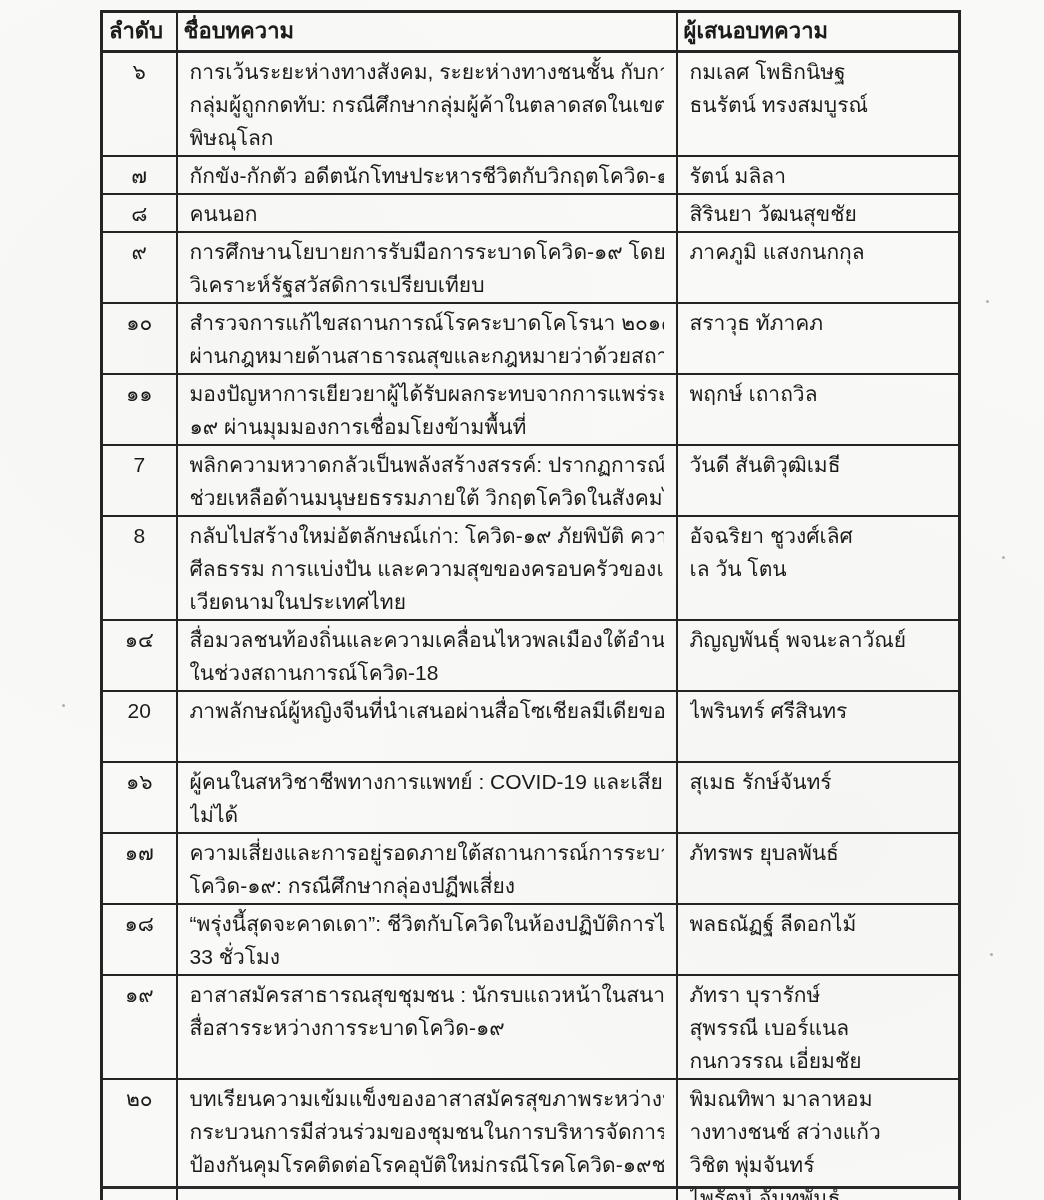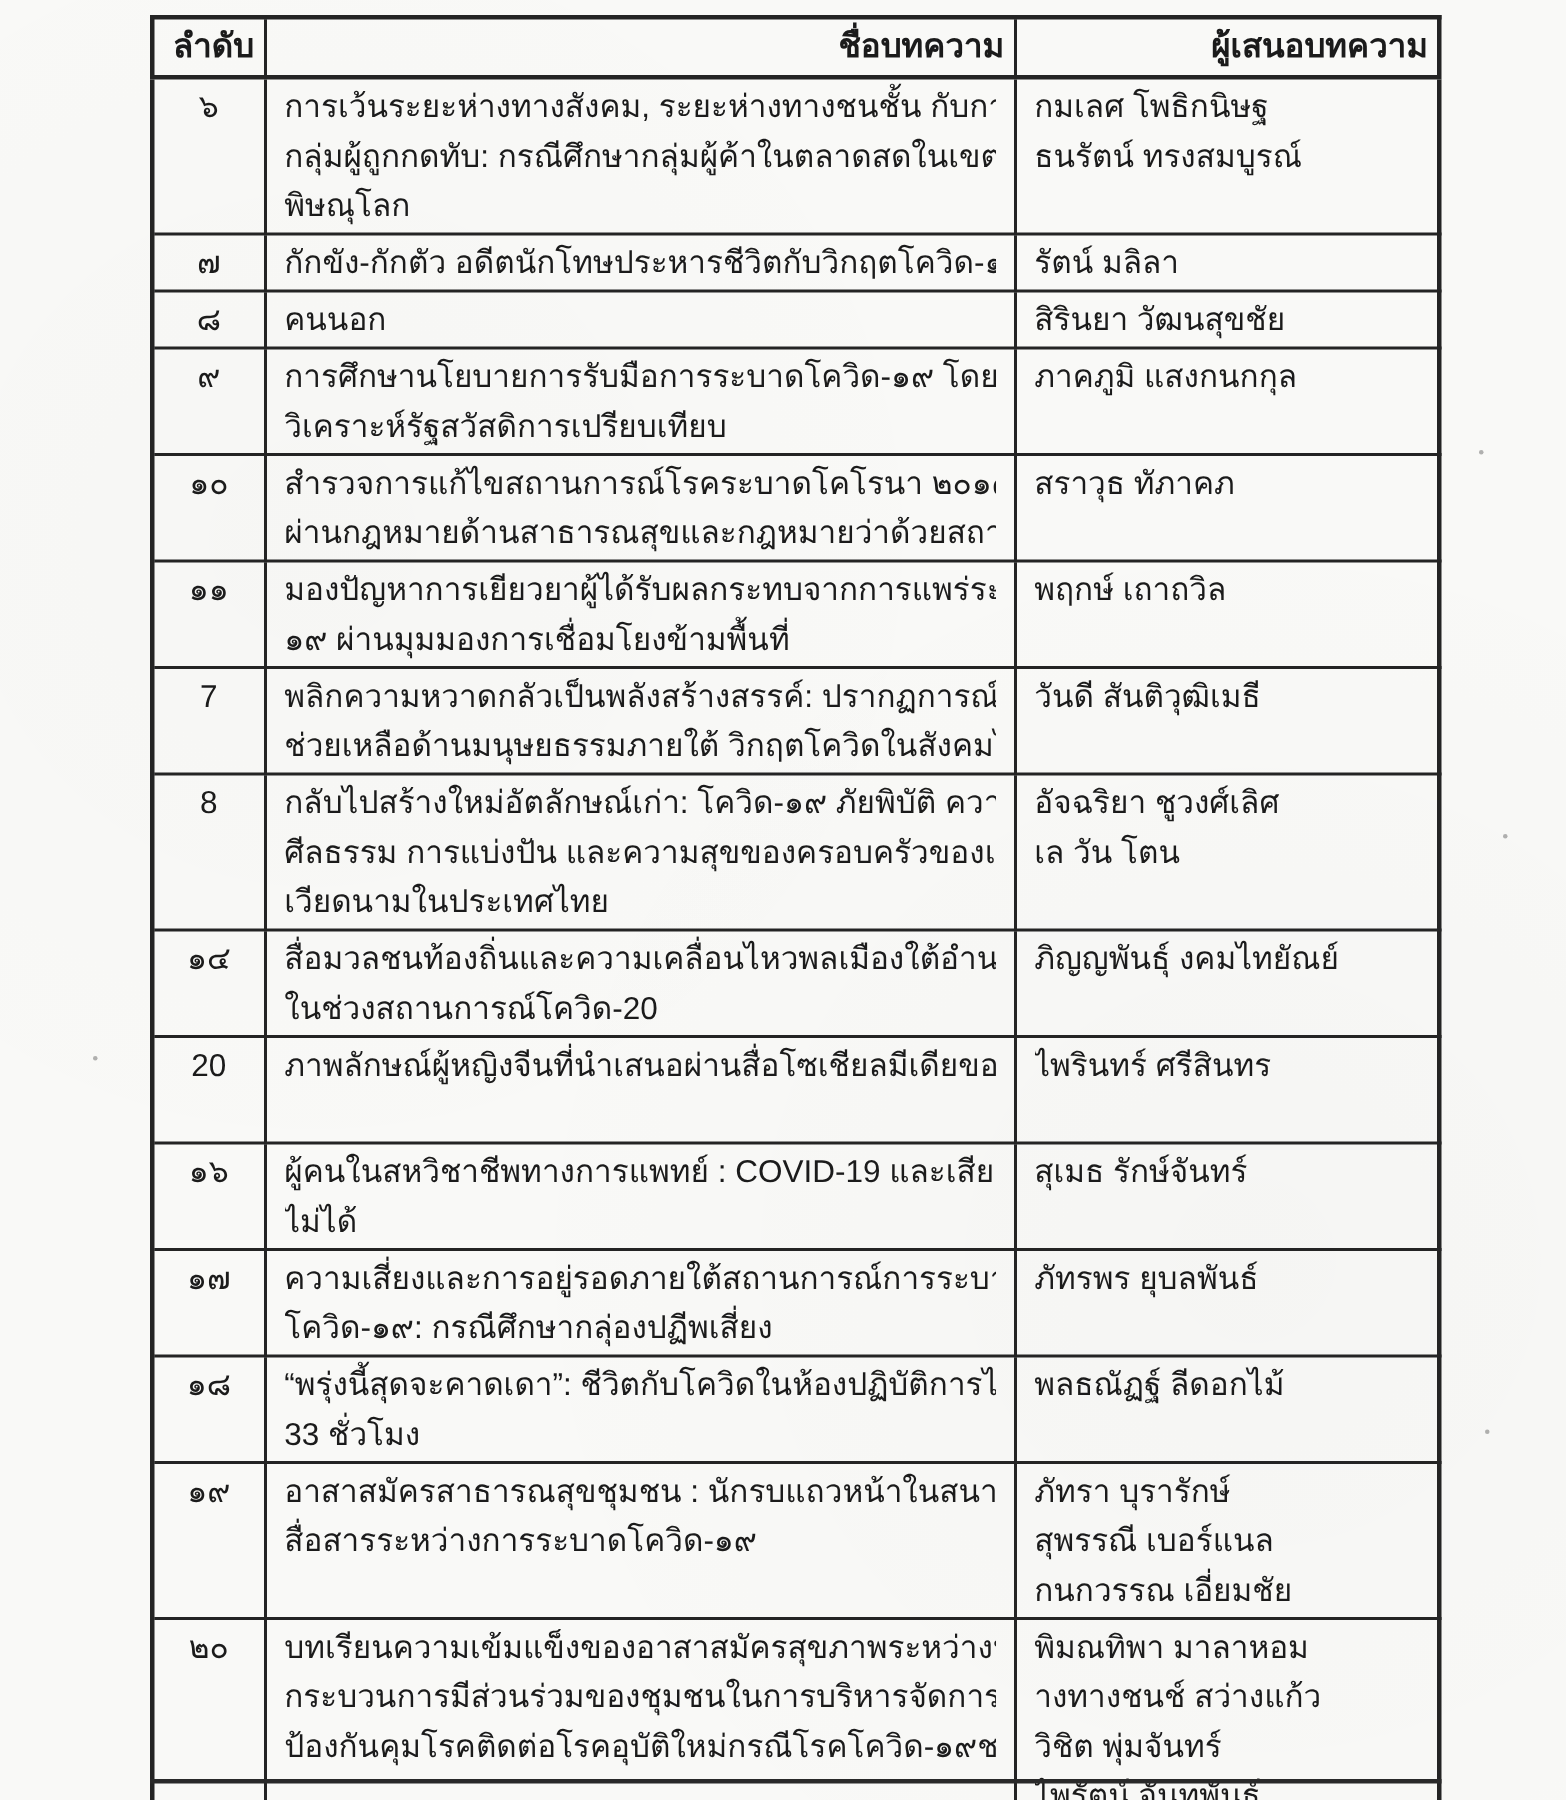--- a/index.html
+++ b/index.html
@@ -33,21 +33,21 @@
   }
   table.articles, table.articles th, table.articles td {
     border: 2px solid #242424;
   }
   table.articles {
     border-width: 3px;
   }
   th {
     font-size: 22px;
     font-weight: bold;
-    text-align: right;
+    text-align: left;
     padding: 4px 6px 5px;
     line-height: 28px;
     border-bottom-width: 3px !important;
     white-space: nowrap;
   }
   td {
     vertical-align: top;
     padding: 2px 12px 1px;
     font-size: 21px;
     line-height: 33px;
@@ -169,24 +169,24 @@
           </td>
       <td class="c-presenter">
             <div class="line">อัจฉริยา ชูวงศ์เลิศ</div>
             <div class="line">เล วัน โตน</div>
           </td>
     </tr>
         <tr>
       <td class="c-no">๑๔</td>
       <td class="c-title">
             <div class="line">สื่อมวลชนท้องถิ่นและความเคลื่อนไหวพลเมืองใต้อำนาจรัฐเวชกรรม</div>
-            <div class="line">ในช่วงสถานการณ์โควิด-20</div>
-          </td>
-      <td class="c-presenter">
-            <div class="line">ภิญญพันธุ์ งคมไทยัณย์</div>
+            <div class="line">ในช่วงสถานการณ์โควิด-18</div>
+          </td>
+      <td class="c-presenter">
+            <div class="line">ภิญญพันธุ์ พจนะลาวัณย์</div>
           </td>
     </tr>
         <tr>
       <td class="c-no">20</td>
       <td class="c-title">
             <div class="line">ภาพลักษณ์ผู้หญิงจีนที่นำเสนอผ่านสื่อโซเชียลมีเดียของจีน</div>
             <div class="line">&nbsp;</div>
           </td>
       <td class="c-presenter">
             <div class="line">ไพรินทร์ ศรีสินทร</div>

